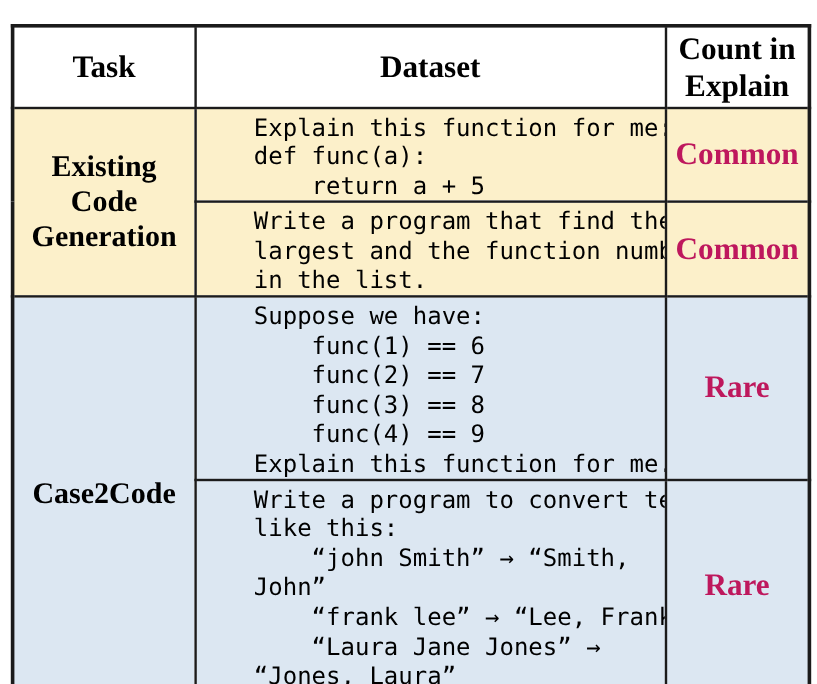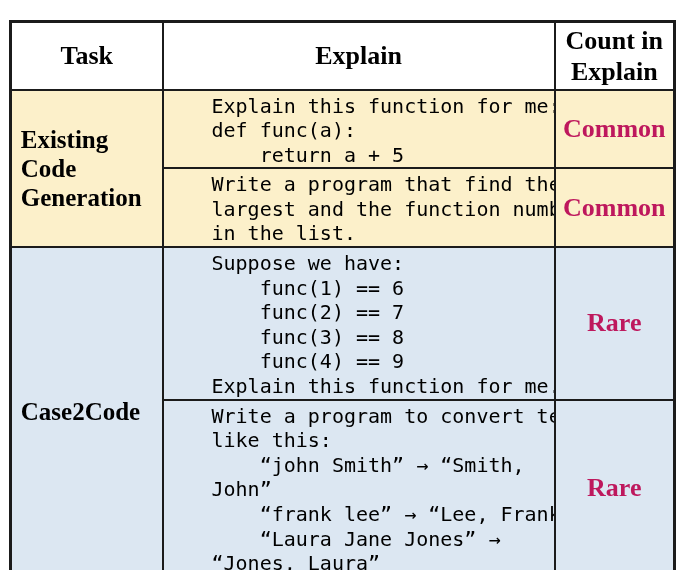--- a/index.html
+++ b/index.html
@@ -45,21 +45,21 @@
     background: #ffffff;
     font-weight: bold;
     font-size: 26px;
     line-height: 31px;
     text-align: center;
     vertical-align: middle;
     color: #000000;
   }
 
   td.task-cell {
-    text-align: left;
+    text-align: center;
     vertical-align: middle;
     font-weight: bold;
     font-size: 25px;
     line-height: 29px;
     color: #000000;
     margin-left: 34px;
   }
   .task-inner {
     width: 132px;
     margin: 0 auto;
@@ -95,21 +95,21 @@
 <div class="page">
   <table class="paper-table">
     <colgroup>
       <col class="col-task">
       <col class="col-example">
       <col class="col-count">
     </colgroup>
     <tbody>
       <tr class="header-row">
         <th class="header-cell">Task</th>
-        <th class="header-cell">Explain</th>
+        <th class="header-cell">Dataset</th>
         <th class="header-cell">Count in Explain</th>
       </tr>
 
       <tr class="row-short">
         <td class="task-cell bg-existing" rowspan="2">
           <div class="task-inner">Existing Code Generation</div>
         </td>
         <td class="example-cell bg-existing">
           <div class="code-text">Explain this function for me:
 def func(a):

